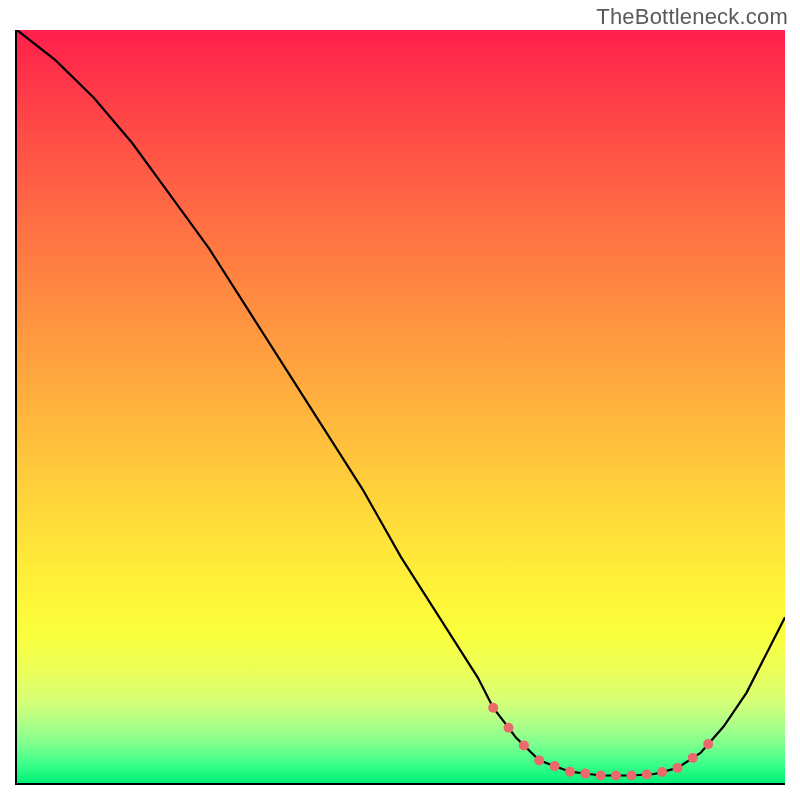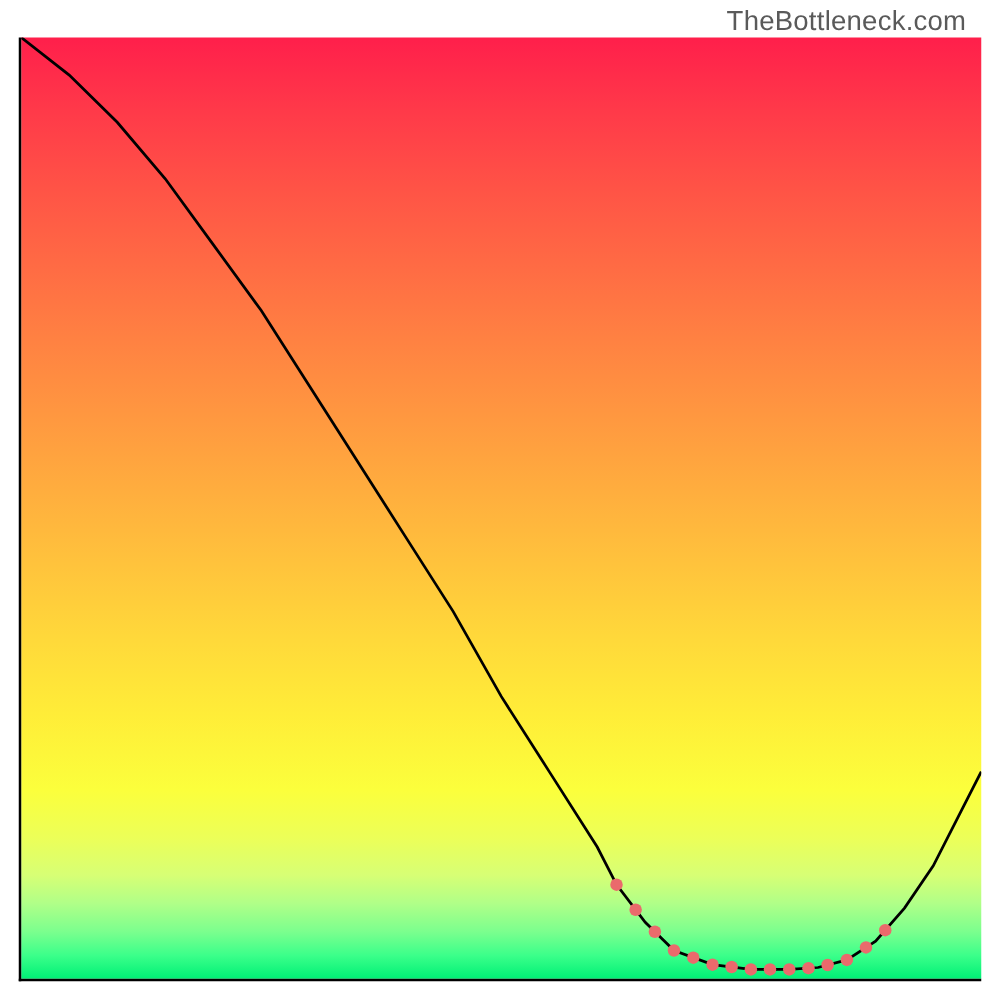--- a/index.html
+++ b/index.html
@@ -12,21 +12,21 @@
     font-family: Arial, Helvetica, sans-serif;
   }
   .stage {
     position: relative;
     width: 800px;
     height: 800px;
   }
   .watermark {
     position: absolute;
     top: 4px;
-    right: 27px;
+    right: 12px;
     font-size: 22px;
     font-weight: 500;
     color: #5a5a5a;
     letter-spacing: 0.2px;
     z-index: 5;
   }
   .plot-frame {
     position: absolute;
     left: 15px;
     top: 30px;

